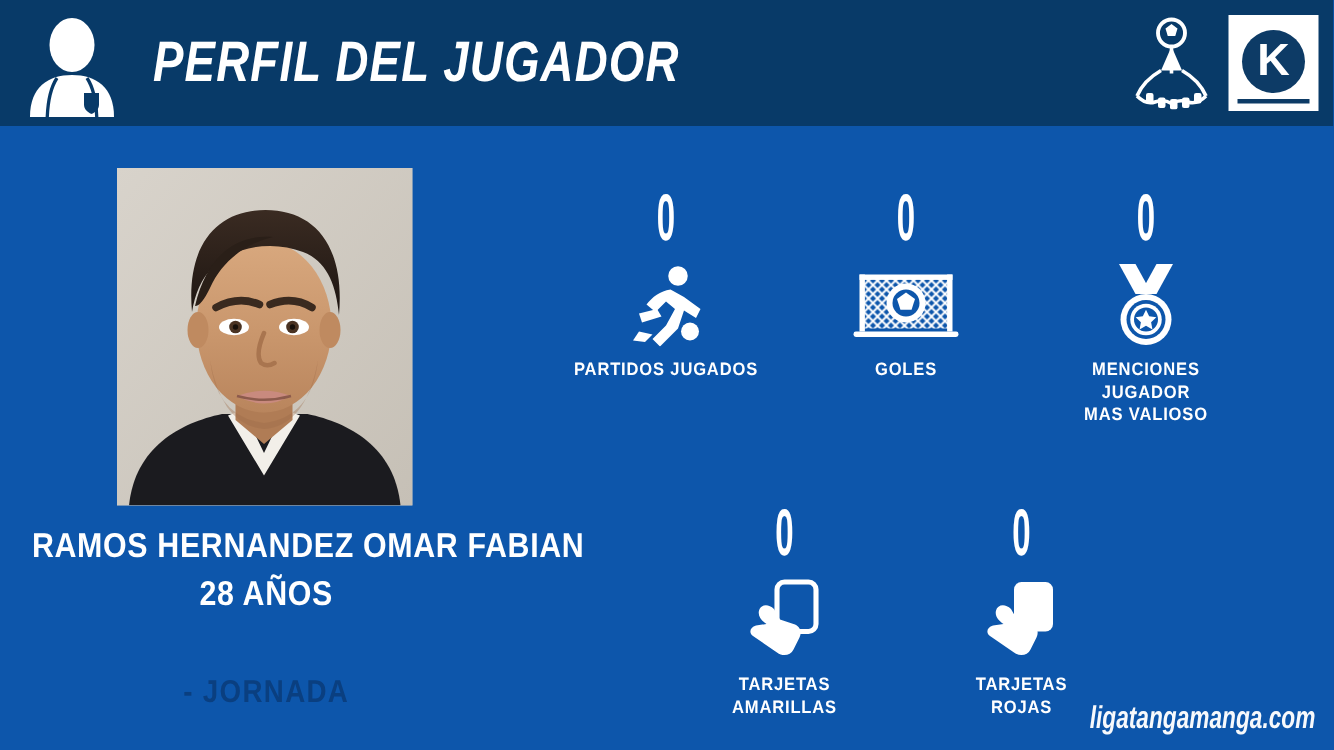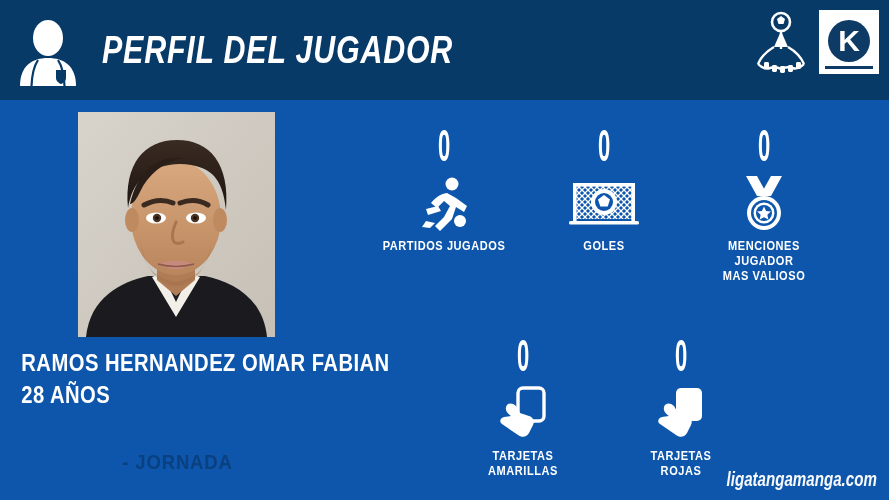--- a/index.html
+++ b/index.html
@@ -5,21 +5,21 @@
   html,body{margin:0;padding:0;}
   body{
     width:889px;height:500px;overflow:hidden;
     background:#0d56ab;
     font-family:"Liberation Sans", sans-serif;
   }
   .stage{position:relative;width:889px;height:500px;background:#0d56ab;overflow:hidden;}
 
   
   .header{
-    position:absolute;left:0;top:0;width:889px;height:100px;
+    position:absolute;left:0;top:0;width:889px;height:84px;
     background:#083a68;
     display:flex;align-items:center;
   }
   .avatar-badge{
     width:72px;height:72px;margin-left:12px;flex:0 0 auto;position:relative;
   }
   .header-title{
     margin-left:18px;
     color:#ffffff;
     font-size:38px;
@@ -58,21 +58,21 @@
     background:#0d56ab;border:3px solid #0d56ab;box-sizing:border-box;
   }
   .photo{
     position:absolute;left:78px;top:112px;width:197px;height:225px;
     overflow:hidden;background:#cfc9c0;
   }
   .photo svg{display:block;}
 
   
   .name-block{
-    position:absolute;left:0;top:350px;width:355px;text-align:left;
+    position:absolute;left:0;top:350px;width:355px;text-align:center;
     color:#ffffff;
   }
   .player-name{
     font-size:23px;font-weight:bold;letter-spacing:0.5px;
     transform:scaleX(0.88);transform-origin:center;
     white-space:nowrap;
   }
   .player-age{
     font-size:23px;font-weight:bold;margin-top:5px;letter-spacing:0.5px;
     transform:scaleX(0.88);transform-origin:center;

